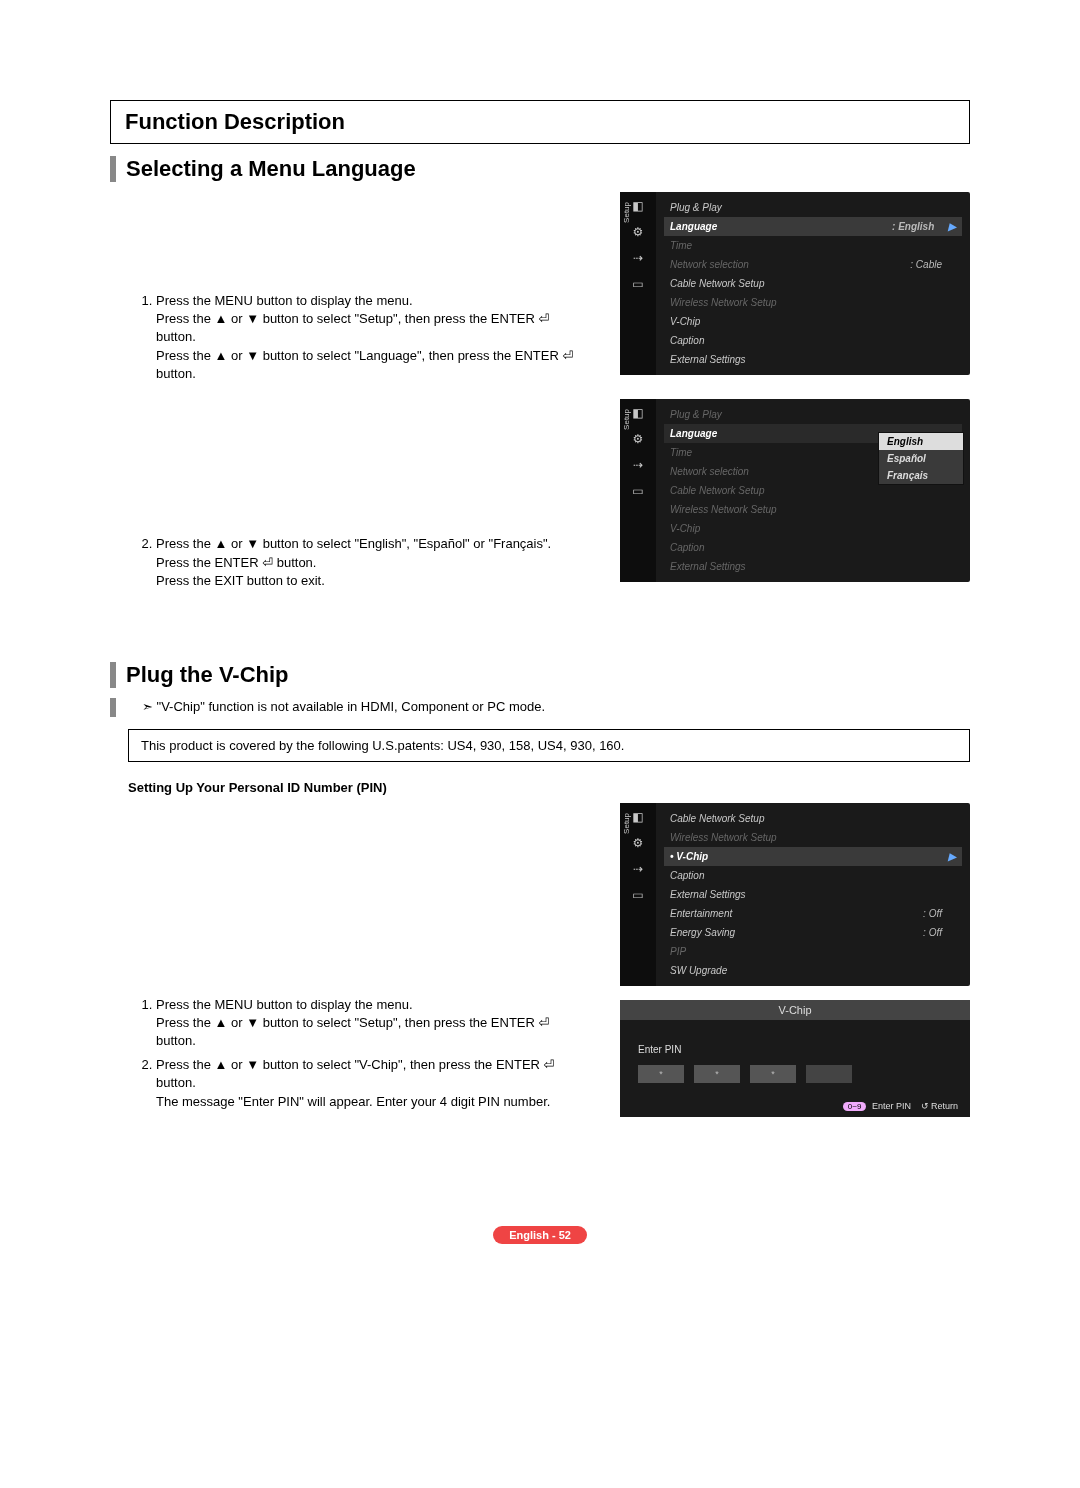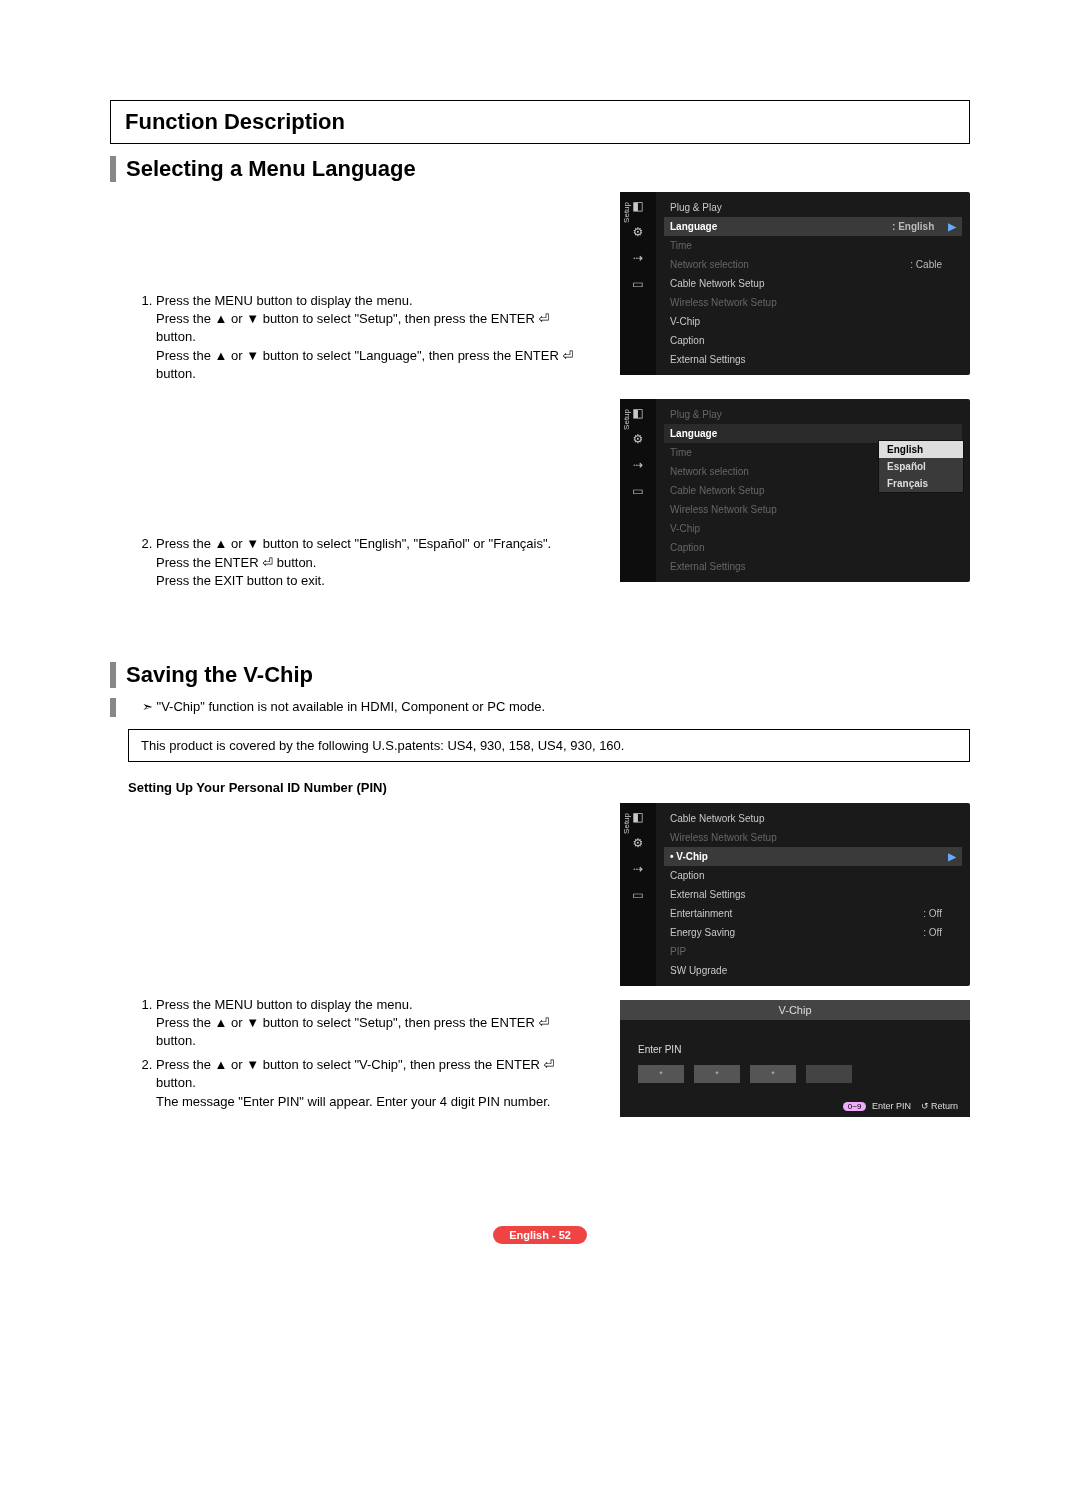--- a/index.html
+++ b/index.html
@@ -18,30 +18,30 @@
   .usa-title { font-weight: bold; margin-bottom: 3px; }
   .sub-heading { font-weight: bold; margin: 4px 0 8px 18px; }
   .page-foot { text-align: center; margin-top: 110px; }
   .page-foot span { background: #ef4444; color: #fff; border-radius: 12px; padding: 3px 16px; font-size: 11px; font-weight: bold; }
 
   
   .osd { background: #1a1a1a; color: #c8c8c8; border-radius: 2px; width: 350px; display: flex; font-size: 10px; margin-bottom: 14px; }
   .osd-side { width: 36px; background: #0d0d0d; display: flex; flex-direction: column; align-items: center; padding: 6px 2px; gap: 10px; position: relative; }
   .osd-side .vlabel { writing-mode: vertical-rl; transform: rotate(180deg); font-size: 8px; color: #c8c8c8; position: absolute; left: 2px; top: 10px; }
   .osd-side .ic { width: 16px; height: 16px; display: flex; align-items: center; justify-content: center; font-size: 12px; }
-  .osd-list { flex: 1; padding: 6px 8px; }
+  .osd-list { flex: 1; padding: 6px 8px; font-style: italic; }
   .osd-item { padding: 4px 6px; display: flex; justify-content: space-between; align-items: center; }
   .osd-item.hl { background: #3a3a3a; font-weight: bold; color: #fff; }
   .osd-item.hl2 { background: #2a2a2a; font-weight: bold; color: #fff; }
   .osd-item .val { color: #bbb; margin-left: auto; margin-right: 14px; }
   .osd-item .arr { color: #6af; font-size: 10px; }
   .osd-item.dim { color: #666; }
   .osd-item .dot::before { content: "• "; }
   .pop { position: relative; }
-  .popup { position: absolute; right: -2px; top: 16px; background: #3a3a3a; border: 1px solid #111; width: 86px; }
+  .popup { position: absolute; right: -2px; top: 8px; background: #3a3a3a; border: 1px solid #111; width: 86px; }
   .popup .pitem { padding: 3px 8px; color: #ddd; }
   .popup .pitem.sel { background: #ddd; color: #000; }
 
   
   .vchip-box { background: #1a1a1a; color: #ddd; width: 350px; font-size: 10px; padding-bottom: 6px; }
   .vchip-title { background: #444; text-align: center; padding: 4px 0; font-size: 11px; }
   .vchip-body { padding: 24px 18px 18px 18px; }
   .pin-row { display: flex; gap: 10px; margin-top: 10px; }
   .pin-cell { width: 46px; height: 18px; background: #555; text-align: center; color: #bbb; font-size: 9px; line-height: 18px; }
   .pin-cell.empty { background: #444; }
@@ -128,21 +128,21 @@
         <div class="osd-item dim">V-Chip</div>
         <div class="osd-item dim">Caption</div>
         <div class="osd-item dim">External Settings</div>
       </div>
     </div>
   </div>
 </div>
 
 <div style="height:50px"></div>
 
-<div class="section-title">Saving the V-Chip</div>
+<div class="section-title">Plug the V-Chip</div>
 
 <div class="desc-block">
   <div class="note-line">"V-Chip" function is not available in HDMI, Component or PC mode.</div>
 </div>
 
 <div class="usa-box">
   <div>This product is covered by the following U.S.patents: US4, 930, 158, US4, 930, 160.</div>
 </div>
 
 <div class="sub-heading">Setting Up Your Personal ID Number (PIN)</div>

